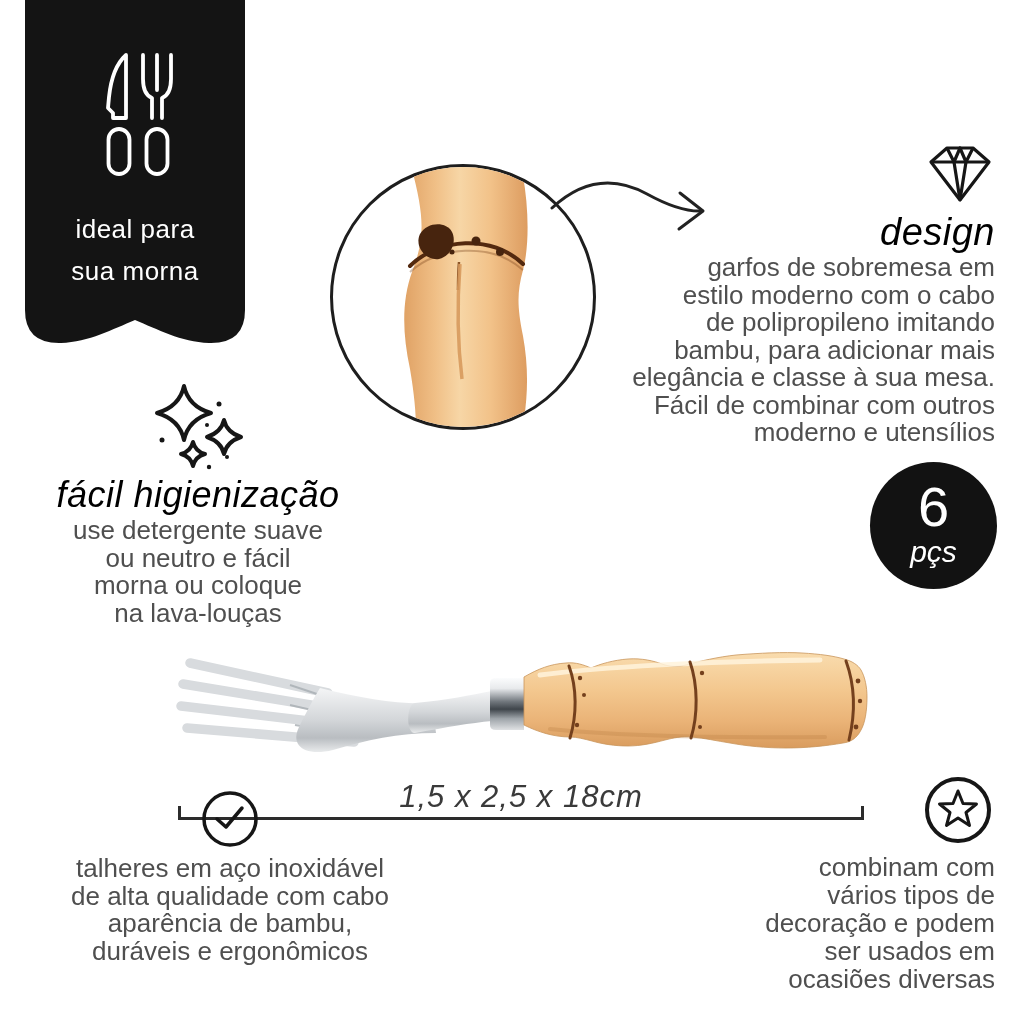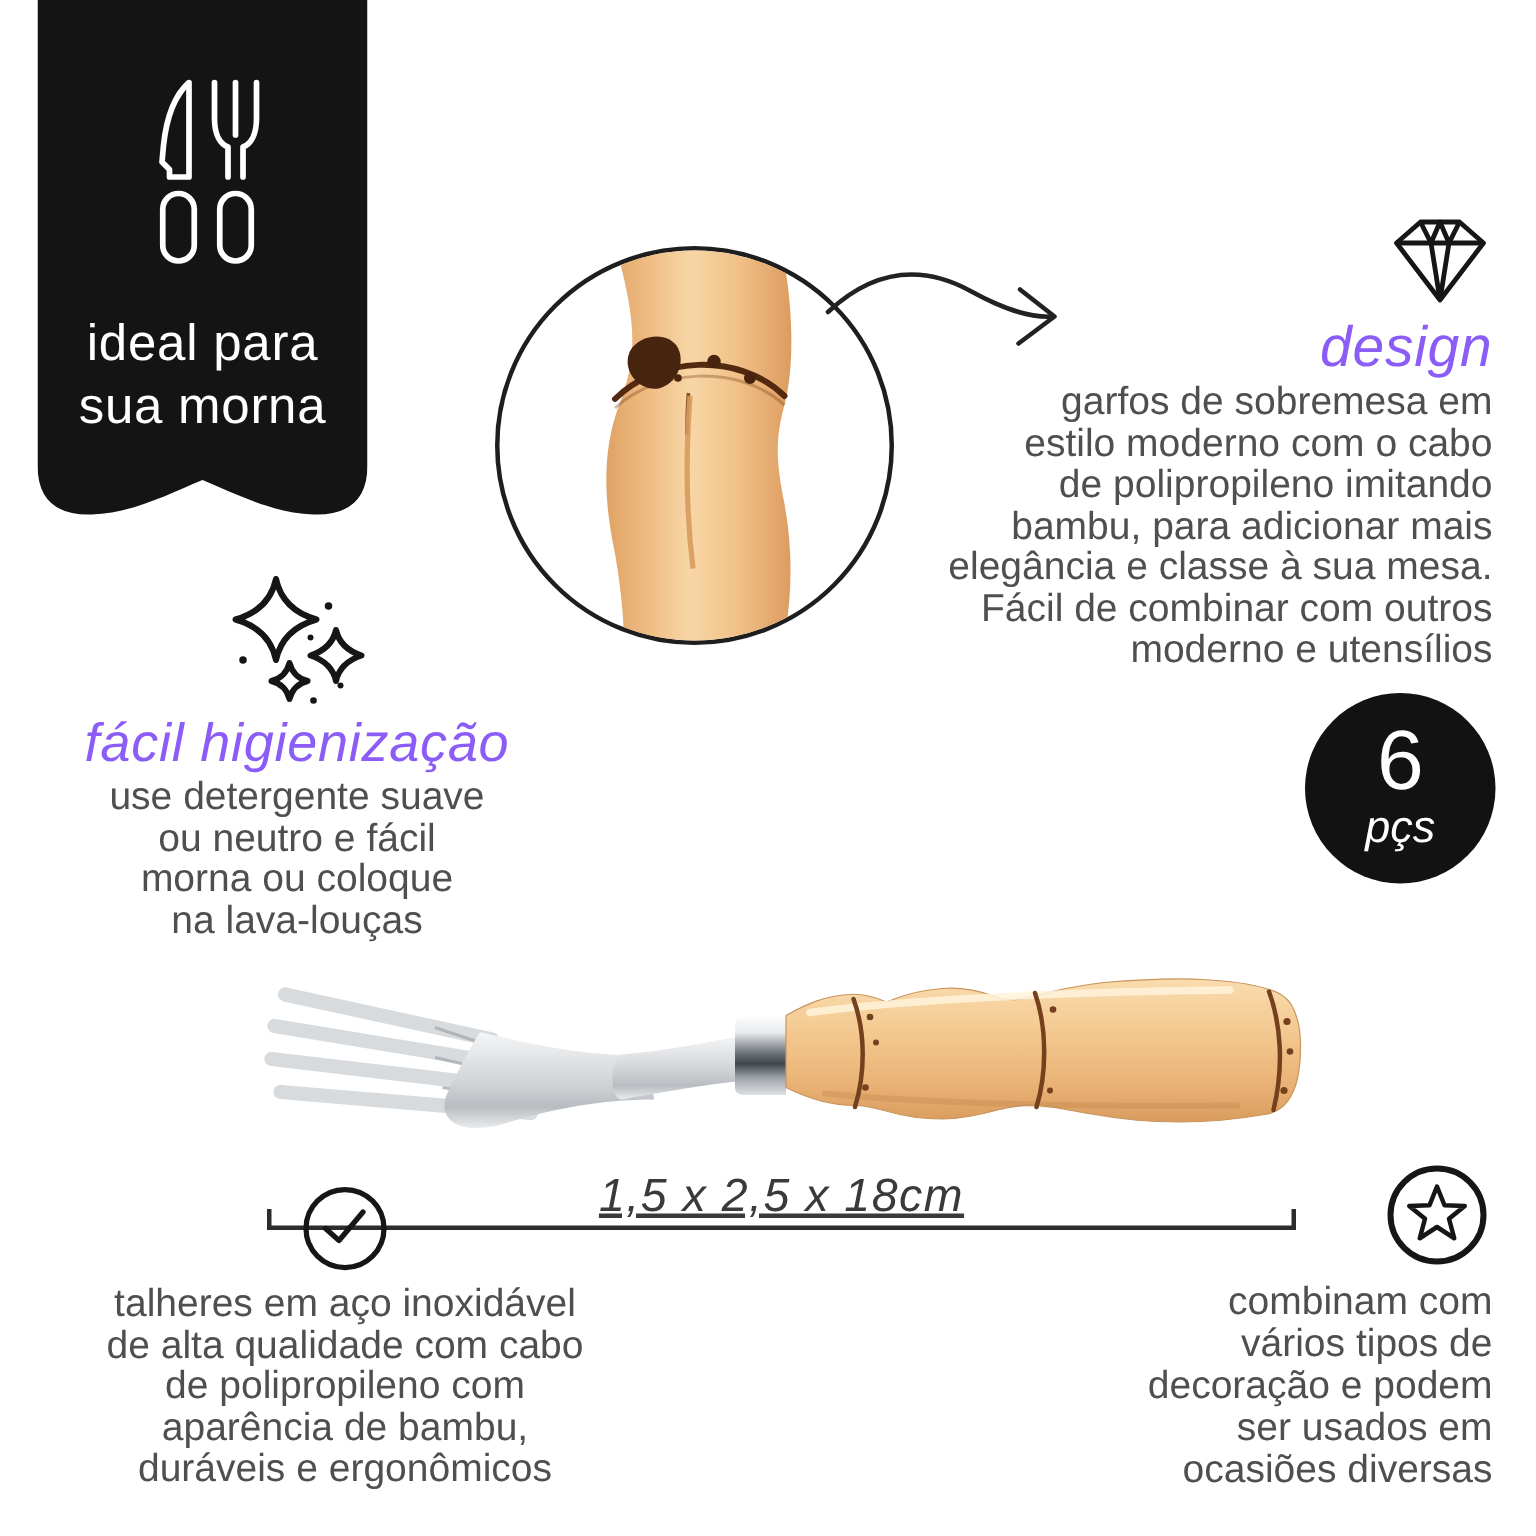--- a/index.html
+++ b/index.html
@@ -7,33 +7,33 @@
     position:relative;width:1024px;height:1024px;overflow:hidden;background:#ffffff;
     font-family:"Liberation Sans",sans-serif;color:#4d4d4d;
   }
   .abs{position:absolute;}
   
   .banner{left:25px;top:0;width:220px;height:347px;}
   .banner svg.ribbon{position:absolute;left:0;top:0;}
   .banner .icon-wrap{position:absolute;left:70px;top:52px;width:80px;height:124px;}
   .banner .banner-text{
     position:absolute;left:0;top:208px;width:220px;text-align:center;
-    color:#ffffff;font-size:34px;line-height:42px;font-weight:500;letter-spacing:.5px;
+    color:#ffffff;font-size:26px;line-height:42px;font-weight:500;letter-spacing:.5px;
   }
   
   .inset{
     left:330px;top:164px;width:266px;height:266px;border-radius:50%;
     border:3px solid #1e1e1e;overflow:hidden;background:#fff;box-sizing:border-box;
   }
   .inset svg{position:absolute;left:-3px;top:-3px;}
   .arrow{left:542px;top:168px;}
   
   .feature{line-height:27.5px;font-size:26px;color:#4f4f4f;}
   .feature .title{
-    font-style:italic;color:#8b5cf6;font-size:38px;line-height:44px;font-weight:400;
+    font-style:italic;color:#000000;font-size:38px;line-height:44px;font-weight:400;
     letter-spacing:.5px;
   }
   .f-right{text-align:right;}
   .f-left{text-align:center;}
   .design-block{right:29px;top:144px;width:430px;}
   .design-block .icon-row{height:62px;margin-bottom:4px;}
   .design-block .icon-row svg{margin-right:2px;}
   .hygiene-block{left:28px;top:383px;width:340px;}
   .hygiene-block .icon-row{height:90px;}
   .hygiene-block .title{font-size:36px;}
@@ -48,21 +48,21 @@
   .badge{
     left:870px;top:462px;width:127px;height:127px;border-radius:50%;background:#121212;
     color:#ffffff;text-align:center;
   }
   .badge .count{font-size:56px;line-height:58px;margin-top:16px;font-weight:400;}
   .badge .unit{font-size:30px;line-height:32px;font-style:italic;}
   
   .fork{left:170px;top:633px;}
   .dim-label{
     left:178px;top:779px;width:686px;text-align:center;font-style:italic;
-    font-size:31px;color:#3a3a3a;letter-spacing:1px;text-decoration:underline;
+    font-size:31px;color:#3a3a3a;letter-spacing:1px;
   }
   .dim-line{
     left:178px;top:806px;width:686px;height:14px;box-sizing:border-box;
     border-left:3px solid #2c2c2c;border-right:3px solid #2c2c2c;border-bottom:3px solid #2c2c2c;
   }
 </style>
 </head>
 <body>
 
 <div id="canvas">
@@ -237,21 +237,20 @@
 
   <div class="abs feature f-left material-block">
     <div class="icon-row">
       <svg width="60" height="60" viewBox="0 0 60 60">
         <circle cx="30" cy="30" r="26" fill="none" stroke="#161616" stroke-width="3.5"></circle>
         <path d="M17,30 L26,38 L42,19" fill="none" stroke="#161616" stroke-width="3.5" stroke-linecap="round" stroke-linejoin="round"></path>
       </svg>
     </div>
     <div class="line">talheres em aço inoxidável</div>
     <div class="line">de alta qualidade com cabo</div>
-    <div class="line">de polipropileno com</div>
     <div class="line">aparência de bambu,</div>
     <div class="line">duráveis e ergonômicos</div>
   </div>
 
   <div class="abs feature f-right versatile-block">
     <div class="icon-row">
       <svg width="70" height="70" viewBox="0 0 70 70">
         <circle cx="35" cy="35" r="31" fill="none" stroke="#161616" stroke-width="4"></circle>
         <path d="M35,16 L40,28.5 L53.5,29 L43,37.5 L46.5,50.5 L35,43 L23.5,50.5 L27,37.5 L16.5,29 L30,28.5 Z" fill="none" stroke="#161616" stroke-width="3" stroke-linejoin="round"></path>
       </svg>

